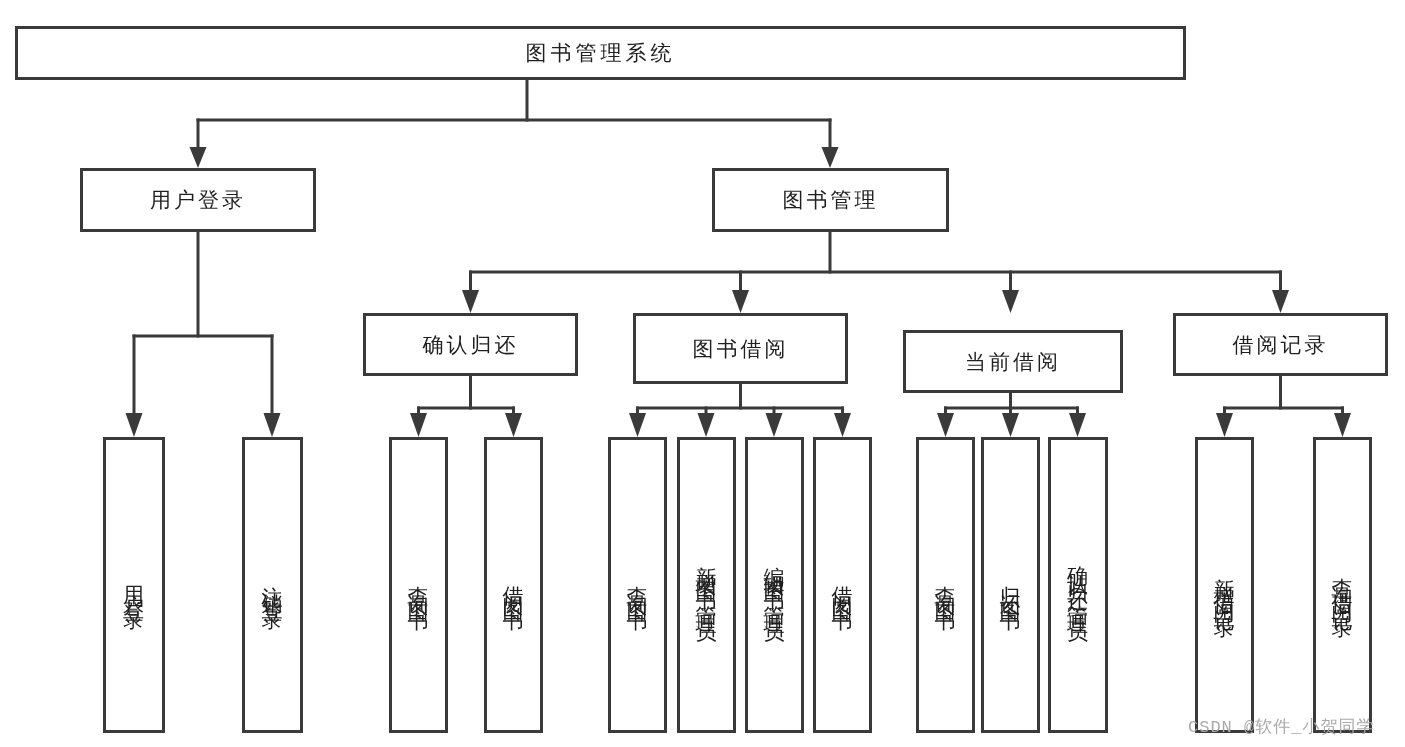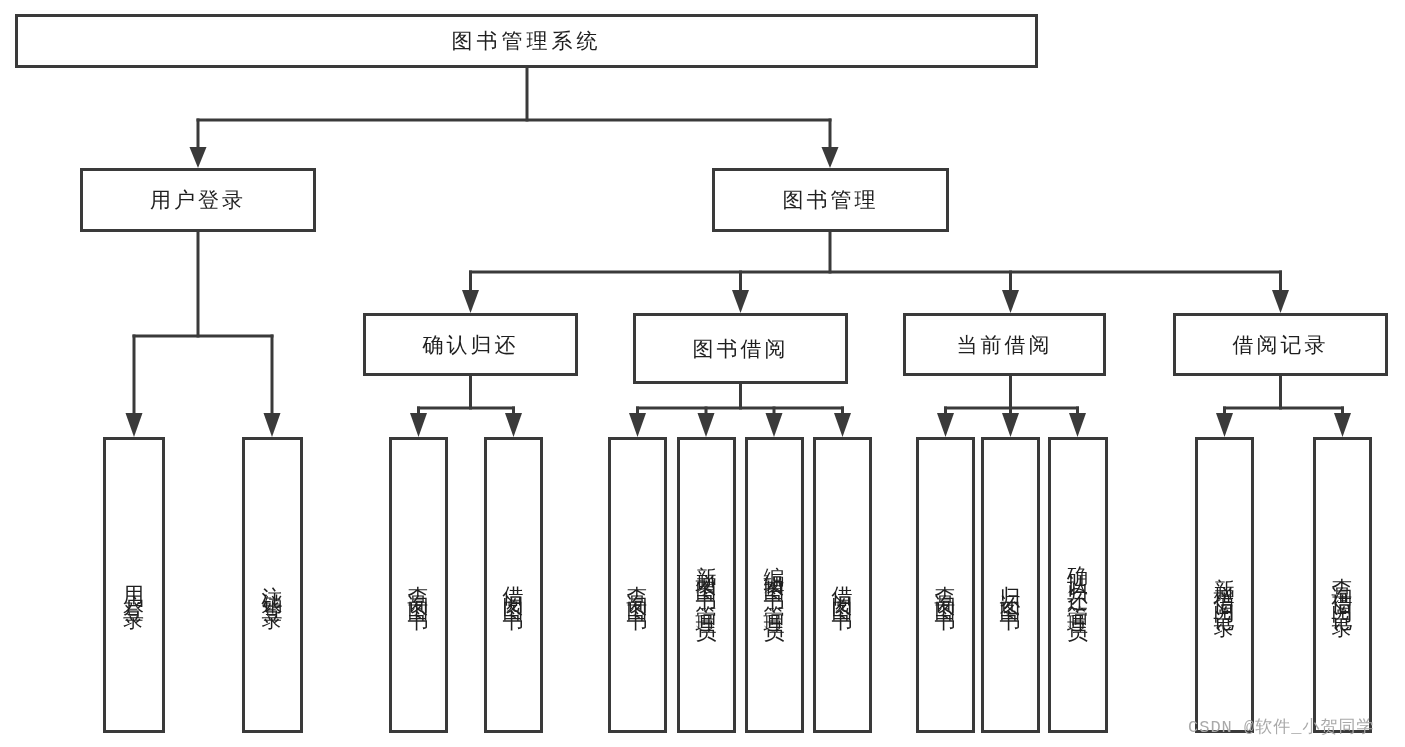--- a/index.html
+++ b/index.html
@@ -98,38 +98,38 @@
     <path class="conn" d="M1010.5 408 V415"></path>
     <polygon class="arrowhead" points="1002,413 1019,413 1010.5,437"></polygon>
     <path class="conn" d="M1077.5 408 V415"></path>
     <polygon class="arrowhead" points="1069,413 1086,413 1077.5,437"></polygon>
     <path class="conn" d="M1224.5 408 V415"></path>
     <polygon class="arrowhead" points="1216,413 1233,413 1224.5,437"></polygon>
     <path class="conn" d="M1342.5 408 V415"></path>
     <polygon class="arrowhead" points="1334,413 1351,413 1342.5,437"></polygon>
   </svg>
 
-  <div class="node h-node root-node" style="left:15px;top:14px;width:1023px;height:54px">
+  <div class="node h-node root-node" style="left:15px;top:26px;width:1171px;height:54px">
     <span>图书管理系统</span>
   </div>
 
   <div class="node h-node" style="left:80px;top:168px;width:236px;height:64px">
     <span>用户登录</span>
   </div>
   <div class="node h-node" style="left:712px;top:168px;width:237px;height:64px">
     <span>图书管理</span>
   </div>
 
   <div class="node h-node" style="left:363px;top:313px;width:215px;height:63px">
     <span>确认归还</span>
   </div>
   <div class="node h-node" style="left:633px;top:313px;width:215px;height:71px">
     <span>图书借阅</span>
   </div>
-  <div class="node h-node" style="left:903px;top:313px;width:203px;height:63px">
+  <div class="node h-node" style="left:903px;top:330px;width:220px;height:63px">
     <span>当前借阅</span>
   </div>
   <div class="node h-node" style="left:1173px;top:313px;width:215px;height:63px">
     <span>借阅记录</span>
   </div>
 
   <div class="node v-node" style="left:103px;top:437px;width:62px;height:296px">
     <span class="vtext">用户登录</span>
   </div>
   <div class="node v-node" style="left:242px;top:437px;width:61px;height:296px">

